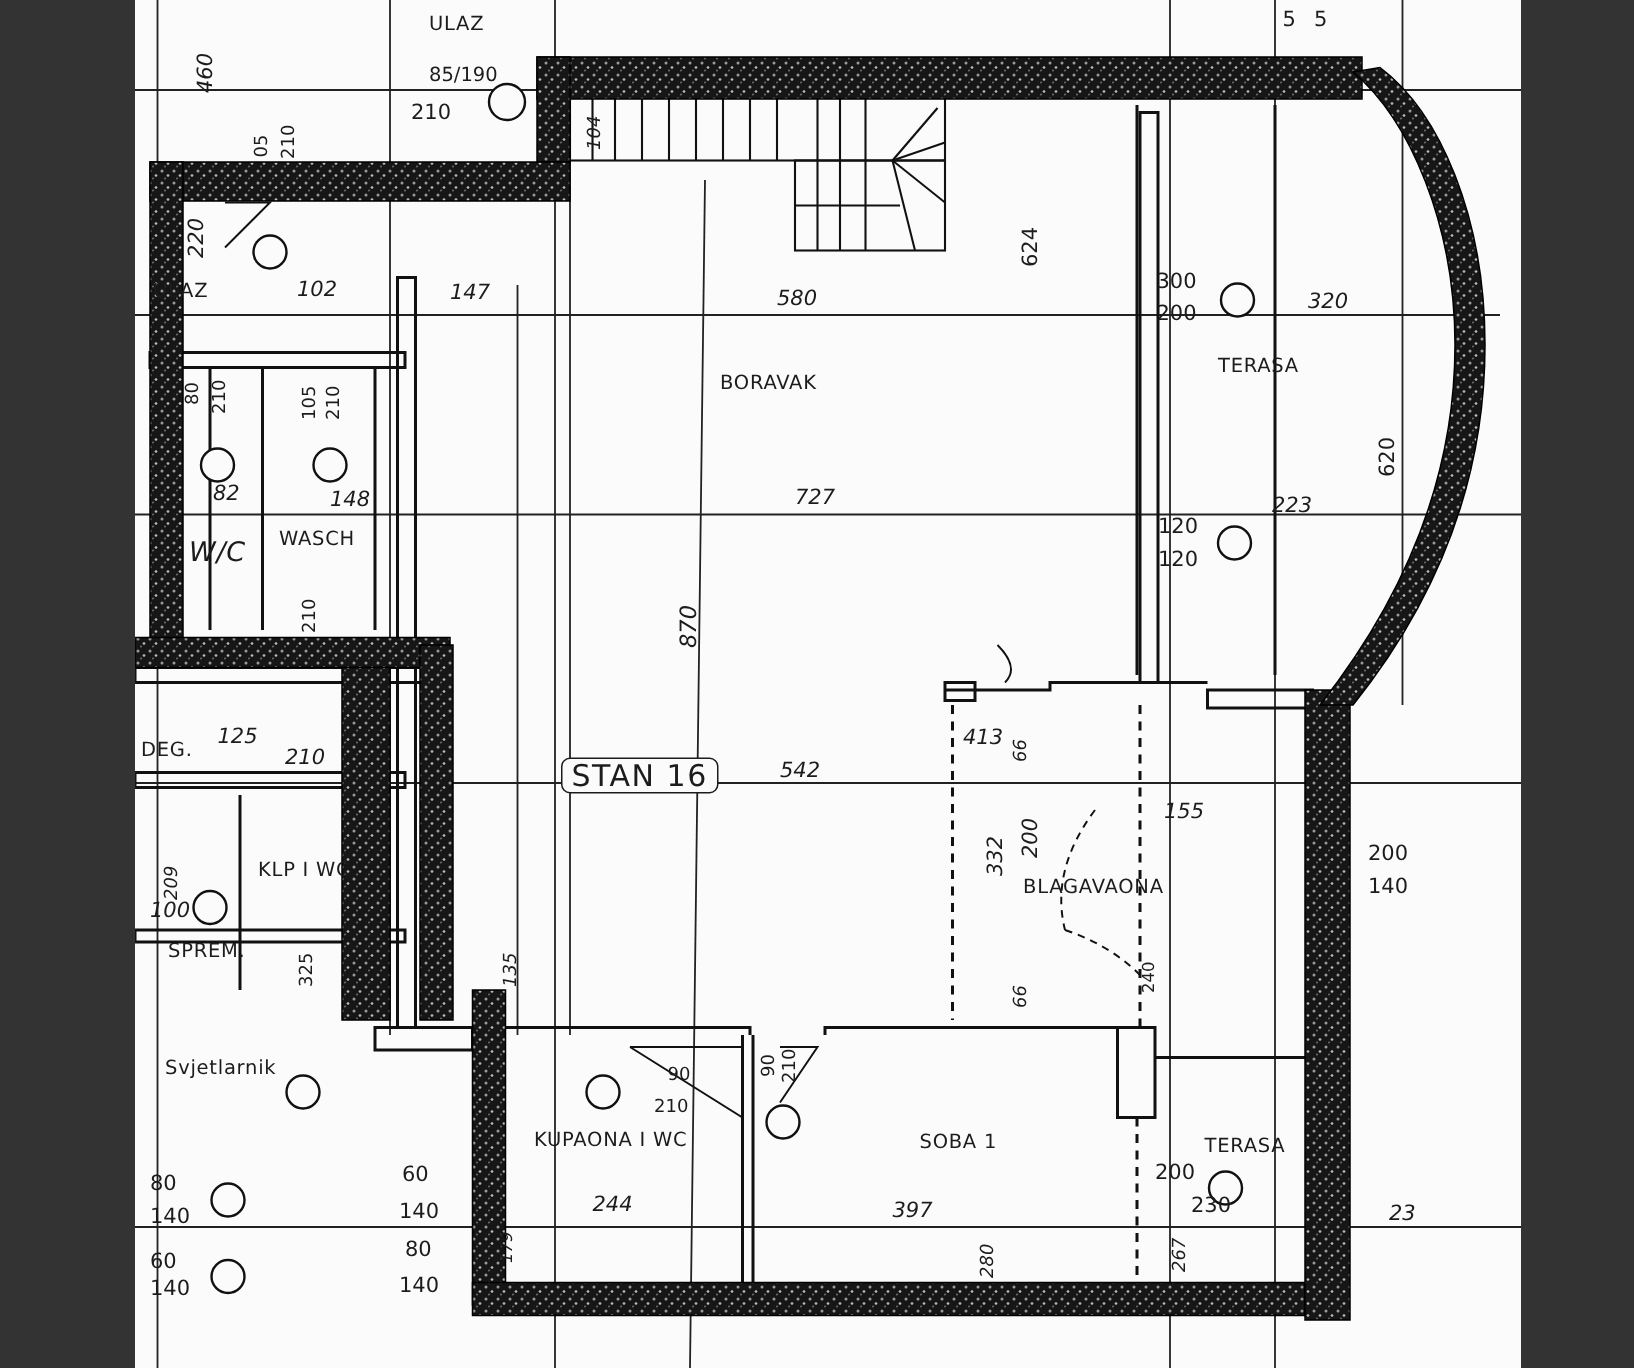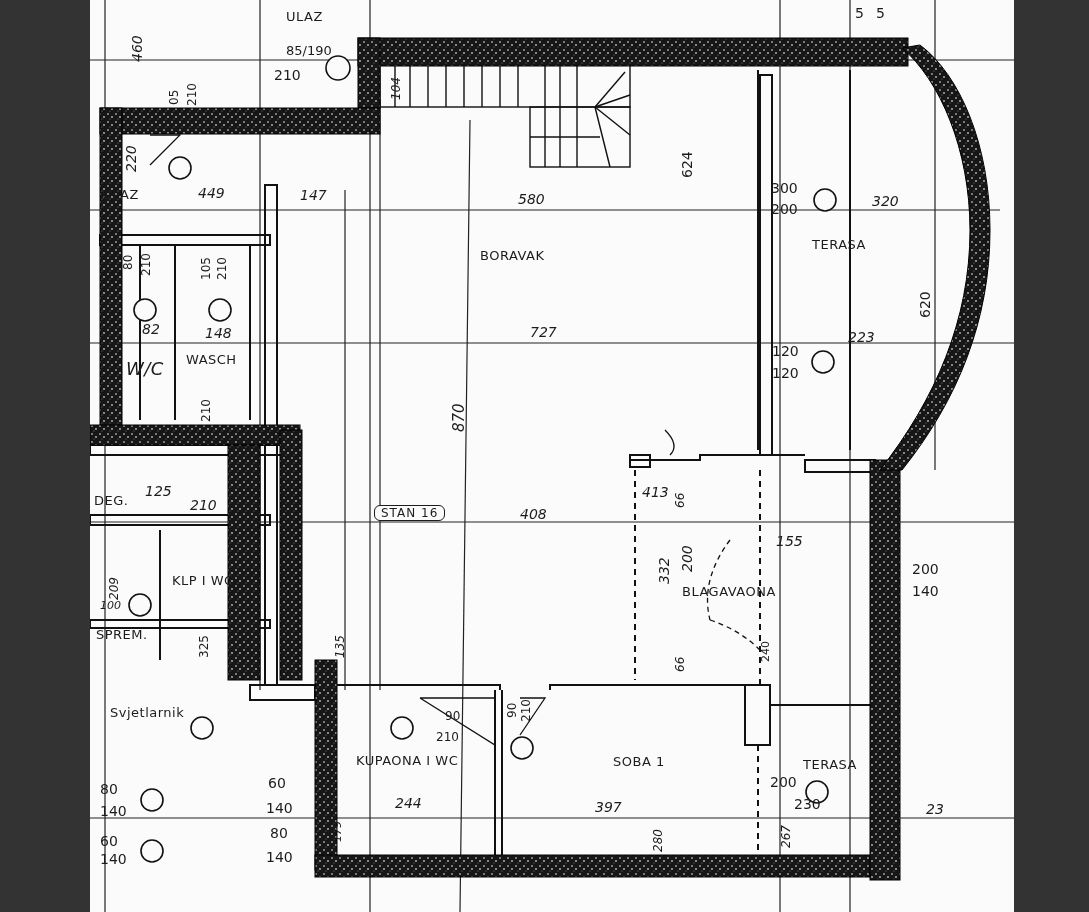--- a/index.html
+++ b/index.html
@@ -17,21 +17,21 @@
   .lbl {
     position: absolute; color: #1c1c1c; white-space: nowrap;
     font-family: "DejaVu Sans", sans-serif; font-size: 13px; line-height: 1;
   }
   .room { font-size: 13px; letter-spacing: 0.5px; }
   .dim { font-style: italic; font-size: 14px; }
   .frac { font-size: 14px; }
   .vert { transform-origin: left top; transform: rotate(-90deg); }
   .stan {
     border: 1.5px solid #1c1c1c; border-radius: 6px; padding: 1px 6px;
-    font-size: 12px; letter-spacing: 1px; background: #fbfbfb;
+    font-size: 20px; letter-spacing: 1px; background: #fbfbfb;
   }
 </style>
 </head>
 <body>
 
 <div id="sheet">
   <svg id="plan" viewBox="0 0 924 912" xmlns="http://www.w3.org/2000/svg">
     <defs>
       <pattern id="stone" width="8" height="8" patternUnits="userSpaceOnUse">
         <rect width="8" height="8" fill="#161616"></rect>
@@ -148,40 +148,40 @@
   </svg>
 
   <span class="lbl room" style="left:196px;top:10px">ULAZ</span>
   <span class="lbl room" style="left:12px;top:188px">ULAZ</span>
   <span class="lbl room" style="left:390px;top:249px">BORAVAK</span>
   <span class="lbl room" style="left:722px;top:238px">TERASA</span>
   <span class="lbl room" style="left:36px;top:360px;font-size:18px;font-style:italic">W/C</span>
   <span class="lbl room" style="left:96px;top:353px">WASCH</span>
   <span class="lbl room" style="left:4px;top:494px">DEG.</span>
   <span class="lbl room" style="left:82px;top:574px">KLP I WC</span>
-  <span class="lbl room" style="left:6px;top:628px">SPREM.</span>
+  <span class="lbl room" style="left:22px;top:628px">SPREM.</span>
   <span class="lbl room" style="left:20px;top:706px">Svjetlarnik</span>
   <span class="lbl room" style="left:592px;top:585px">BLAGAVAONA</span>
   <span class="lbl room" style="left:266px;top:754px">KUPAONA I WC</span>
   <span class="lbl room" style="left:523px;top:755px">SOBA 1</span>
   <span class="lbl room" style="left:713px;top:758px">TERASA</span>
 
   <span class="lbl stan" style="left:284px;top:505px">STAN 16</span>
 
-  <span class="lbl dim" style="left:108px;top:186px">449</span>
+  <span class="lbl dim" style="left:108px;top:186px">102</span>
   <span class="lbl dim" style="left:210px;top:188px">147</span>
   <span class="lbl dim" style="left:428px;top:192px">580</span>
   <span class="lbl dim" style="left:782px;top:194px">320</span>
   <span class="lbl dim" style="left:758px;top:330px">223</span>
   <span class="lbl dim" style="left:440px;top:325px">727</span>
   <span class="lbl dim" style="left:52px;top:322px">82</span>
-  <span class="lbl dim" style="left:115px;top:326px">148</span>
+  <span class="lbl dim" style="left:130px;top:326px">148</span>
   <span class="lbl dim" style="left:55px;top:484px">125</span>
   <span class="lbl dim" style="left:100px;top:498px">210</span>
-  <span class="lbl dim" style="left:430px;top:507px">408</span>
+  <span class="lbl dim" style="left:430px;top:507px">542</span>
   <span class="lbl dim" style="left:552px;top:485px">413</span>
   <span class="lbl dim" style="left:686px;top:534px">155</span>
   <span class="lbl dim" style="left:305px;top:796px">244</span>
   <span class="lbl dim" style="left:505px;top:800px">397</span>
   <span class="lbl dim" style="left:836px;top:802px">23</span>
   <span class="lbl" style="left:765px;top:6px;font-size:14px">5</span>
   <span class="lbl" style="left:786px;top:6px;font-size:14px">5</span>
 
   <span class="lbl dim vert" style="left:40px;top:62px">460</span>
   <span class="lbl vert" style="left:78px;top:105px;font-size:12px">05</span>
@@ -190,21 +190,21 @@
   <span class="lbl dim vert" style="left:34px;top:172px">220</span>
   <span class="lbl vert" style="left:590px;top:178px;font-size:14px">624</span>
   <span class="lbl vert" style="left:828px;top:318px;font-size:14px">620</span>
   <span class="lbl vert" style="left:32px;top:270px;font-size:12px">80</span>
   <span class="lbl vert" style="left:50px;top:276px;font-size:12px">210</span>
   <span class="lbl vert" style="left:110px;top:280px;font-size:12px">105</span>
   <span class="lbl vert" style="left:126px;top:280px;font-size:12px">210</span>
   <span class="lbl vert" style="left:110px;top:422px;font-size:12px">210</span>
   <span class="lbl dim vert" style="left:362px;top:432px;font-size:15px">870</span>
   <span class="lbl dim vert" style="left:18px;top:600px;font-size:12px">209</span>
-  <span class="lbl dim" style="left:10px;top:600px;font-size:11px">100</span>
+  <span class="lbl dim" style="left:10px;top:600px;font-size:14px">100</span>
   <span class="lbl vert" style="left:108px;top:658px;font-size:12px">325</span>
   <span class="lbl dim vert" style="left:244px;top:658px;font-size:12px">135</span>
   <span class="lbl dim vert" style="left:584px;top:508px;font-size:12px">66</span>
   <span class="lbl dim vert" style="left:567px;top:584px;font-size:14px">332</span>
   <span class="lbl dim vert" style="left:590px;top:572px;font-size:14px">200</span>
   <span class="lbl dim vert" style="left:584px;top:672px;font-size:12px">66</span>
   <span class="lbl vert" style="left:670px;top:662px;font-size:11px">240</span>
   <span class="lbl dim vert" style="left:562px;top:852px;font-size:12px">280</span>
   <span class="lbl dim vert" style="left:690px;top:848px;font-size:12px">267</span>
   <span class="lbl dim vert" style="left:242px;top:842px;font-size:11px">179</span>

